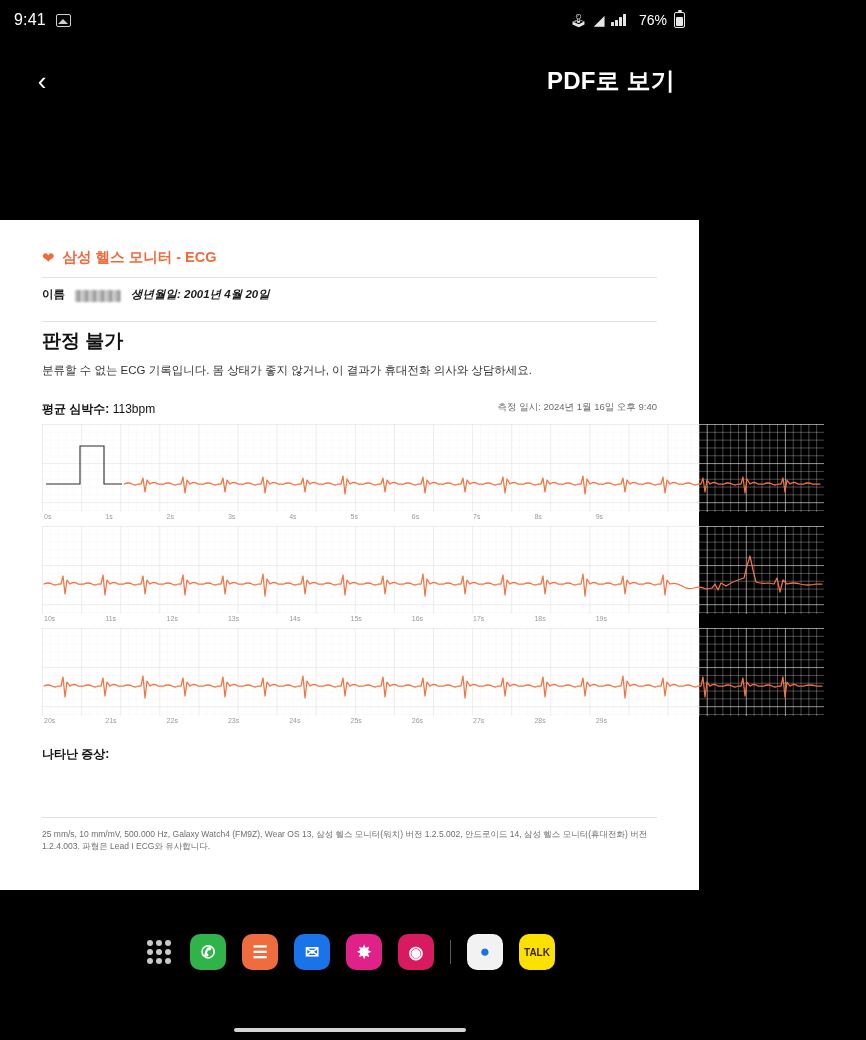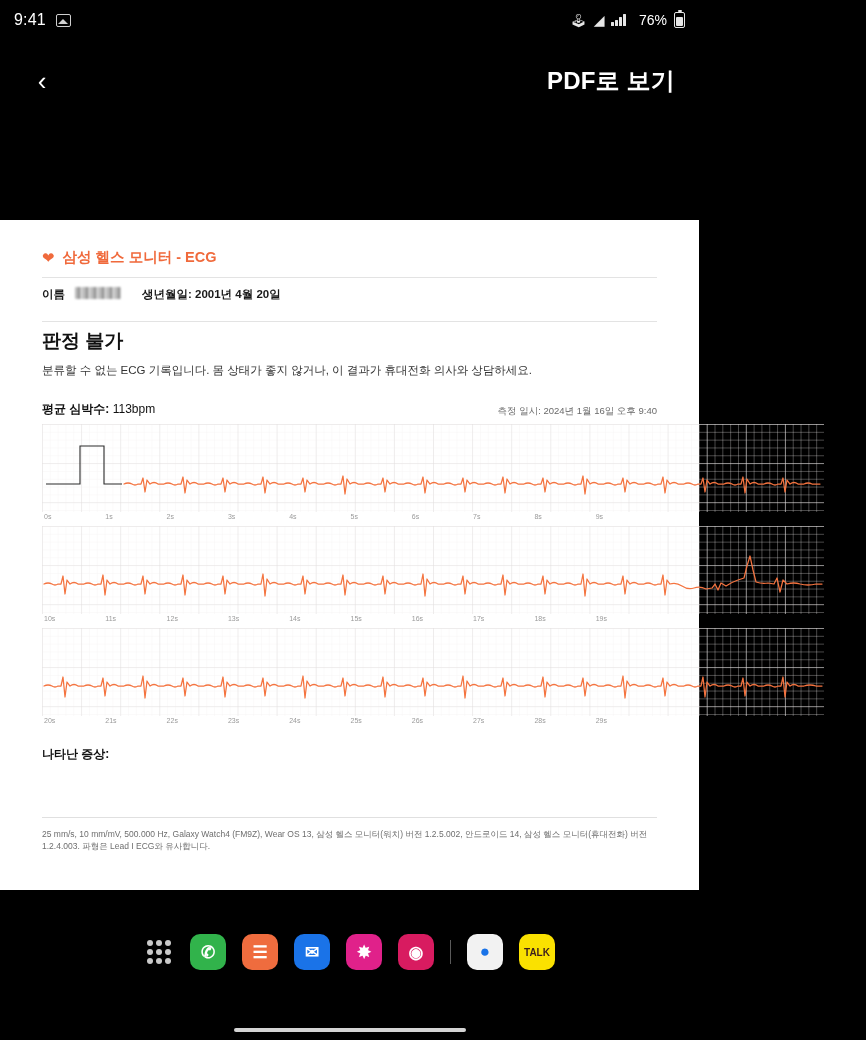--- a/index.html
+++ b/index.html
@@ -117,58 +117,58 @@
     color: #f06a3c;
     font-size: 14.5px;
     font-weight: 700;
   }
   .divider {
     height: 1px; background: #e3e3e3;
     margin: 10px 0 0 0;
   }
   .person-row {
     display: flex;
-    align-items: flex-start;
+    align-items: flex-end;
     gap: 6px;
     font-size: 11.5px;
     color: #1a1a1a;
     padding: 9px 0 9px 0;
   }
   .person-row .label { font-weight: 600; }
   .redacted {
     display: inline-block;
     min-width: 46px;
     height: 12px;
     background: repeating-linear-gradient(90deg,#b9b9b9 0 3px,#8f8f8f 3px 5px,#cfcfcf 5px 8px);
     filter: blur(1.1px);
     border-radius: 1px;
     vertical-align: middle;
     margin: 0 4px;
     color: transparent;
     font-size: 11px;
     overflow: hidden;
   }
-  .dob { font-weight: 600; margin-left: 11px; }
+  .dob { font-weight: 600; margin-left: 0; font-style: italic; }
 
   .result-title {
     font-size: 19px;
     font-weight: 700;
     color: #111;
     margin-top: 6px;
   }
   .result-desc {
     font-size: 11.5px;
     color: #333;
     margin-top: 8px;
     line-height: 1.45;
   }
 
   .bpm-row {
     display: flex;
-    align-items: flex-end;
+    align-items: flex-start;
     justify-content: space-between;
     margin-top: 22px;
   }
   .bpm-label { font-size: 12px; font-weight: 700; color: #111; }
   .bpm-label span.val { font-weight: 400; }
   .measured { font-size: 9.5px; color: #6a6a6a; }
 
   
   .ecg-wrap { margin-top: 6px; }
   .strip { position: relative; }

